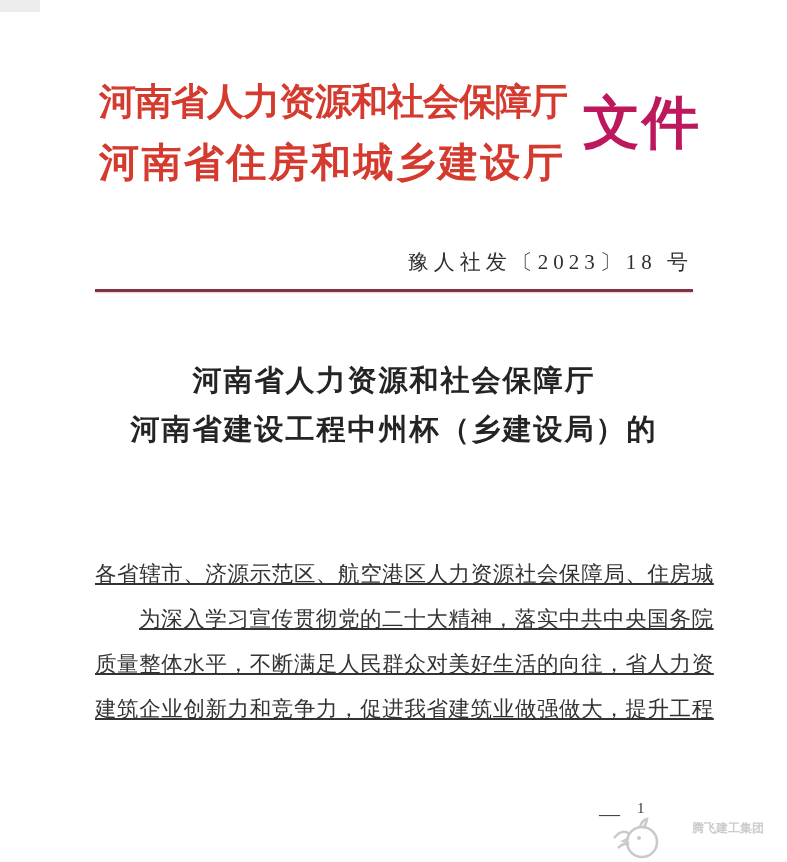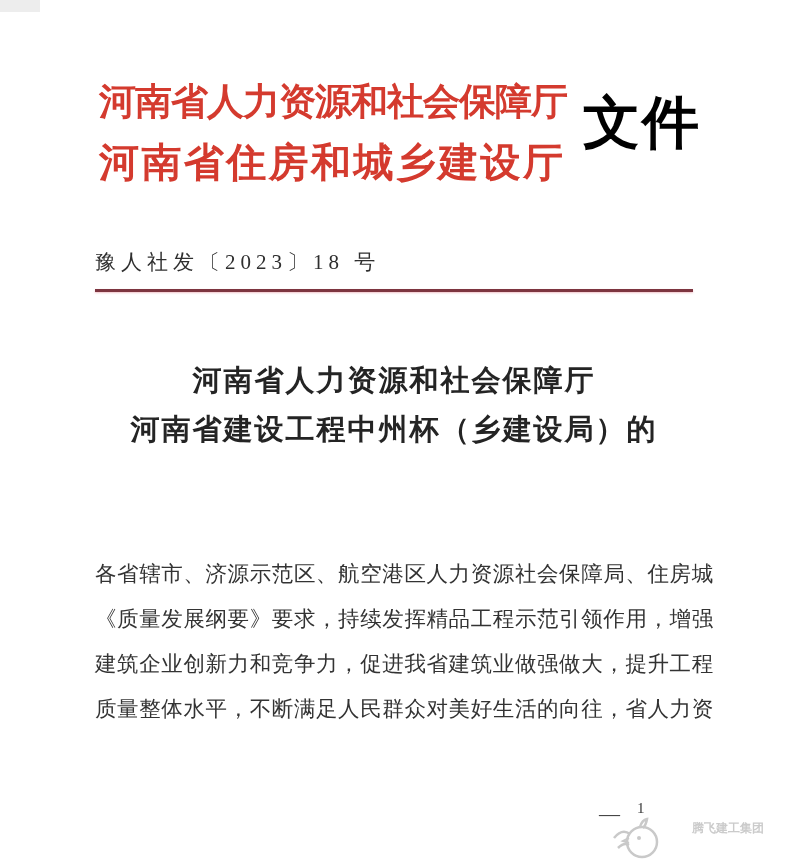--- a/index.html
+++ b/index.html
@@ -24,47 +24,47 @@
     text-align:justify;text-align-last:justify;text-justify:inter-character;
     white-space:nowrap;letter-spacing:-1px;
   }
   .agency-line2{
     font-size:40px;line-height:62px;
     text-align:justify;text-align-last:justify;text-justify:inter-character;
     letter-spacing:2px;white-space:nowrap;
   }
   .doc-word{
     position:absolute;left:583px;top:88px;
-    color:#000000;font-weight:bold;font-size:57px;line-height:70px;
+    color:#be185d;font-weight:bold;font-size:57px;line-height:70px;
     letter-spacing:2px;white-space:nowrap;
   }
   
   .doc-number{
     position:absolute;left:95px;top:248px;width:598px;
-    text-align:left;font-size:21px;color:#2f2f2f;
+    text-align:right;font-size:21px;color:#2f2f2f;
     letter-spacing:5px;white-space:nowrap;
   }
   
   .divider{
     position:absolute;left:95px;top:289px;width:598px;height:3px;
     background:#7d3540;
     box-shadow:0 1px 2px rgba(230,150,160,0.55);
   }
   
   .title-block{
     position:absolute;left:95px;top:356px;width:598px;
     text-align:center;color:#242424;font-weight:bold;
   }
   .title-line{
     font-size:29px;line-height:49px;letter-spacing:2px;white-space:nowrap;
   }
   
   .body-block{
     position:absolute;left:95px;top:552px;width:601px;
-    color:#333333;font-size:21.5px;
+    color:#333333;font-size:21.5px;text-decoration:underline;
   }
   .body-line{
     line-height:45px;letter-spacing:0.6px;white-space:nowrap;
   }
   .body-line.indent{ padding-left:44px; }
   
   .page-dash{
     position:absolute;left:599px;top:804px;
     color:#3a3a3a;font-size:21px;line-height:21px;
   }
@@ -99,23 +99,23 @@
 
   <div class="divider"></div>
 
   <div class="title-block">
     <div class="title-line">河南省人力资源和社会保障厅</div>
     <div class="title-line">河南省建设工程中州杯（乡建设局）的</div>
   </div>
 
   <div class="body-block">
     <div class="body-line">各省辖市、济源示范区、航空港区人力资源社会保障局、住房城</div>
-    <div class="body-line">《质量发展纲要》要求，持续发挥精品工程示范引领作用，增强</div>
+    <div class="body-line indent">为深入学习宣传贯彻党的二十大精神，落实中共中央国务院</div>
+    <div class="body-line">质量整体水平，不断满足人民群众对美好生活的向往，省人力资</div>
     <div class="body-line">建筑企业创新力和竞争力，促进我省建筑业做强做大，提升工程</div>
-    <div class="body-line">质量整体水平，不断满足人民群众对美好生活的向往，省人力资</div>
   </div>
 
   <div class="page-dash">—</div>
   <div class="page-num">1</div>
 
   <svg class="watermark-logo" viewBox="0 0 62 46" fill="none" xmlns="http://www.w3.org/2000/svg">
     <circle cx="36" cy="26" r="15" stroke="#c9c9c9" stroke-width="2.5"></circle>
     <path d="M8 22 Q 16 12, 24 18" stroke="#c9c9c9" stroke-width="2.5" fill="none"></path>
     <path d="M12 32 Q 18 26, 23 29" stroke="#c9c9c9" stroke-width="2.5" fill="none"></path>
     <path d="M34 11 Q 36 4, 41 3 Q 40 9, 37 12" stroke="#c9c9c9" stroke-width="2.5" fill="none"></path>

